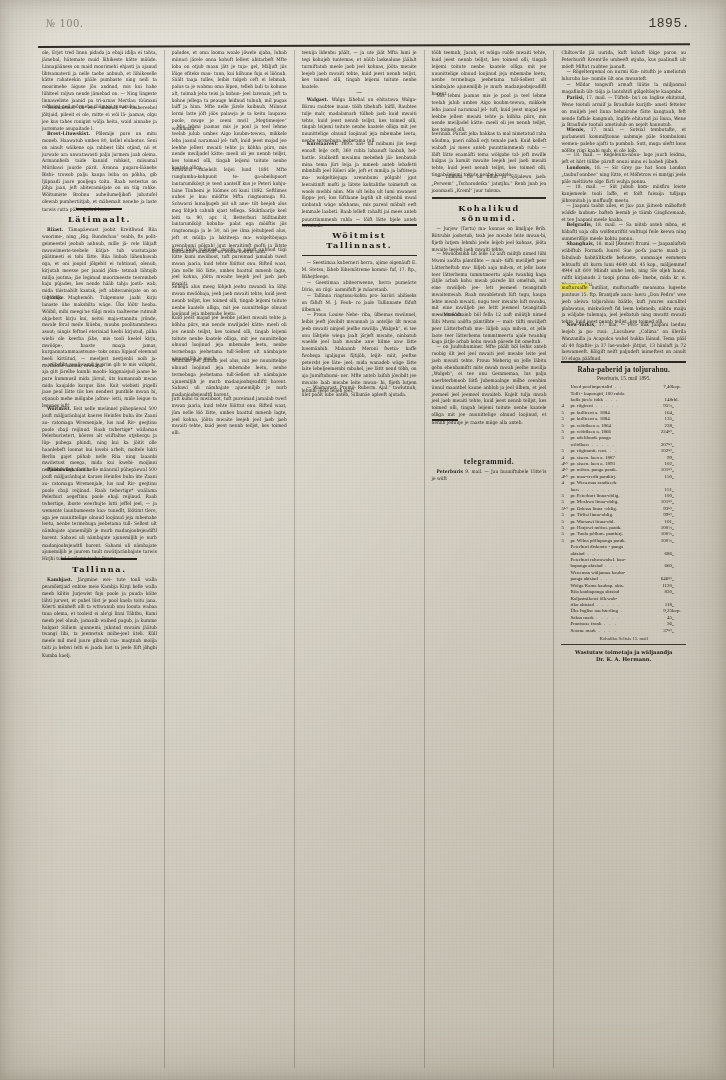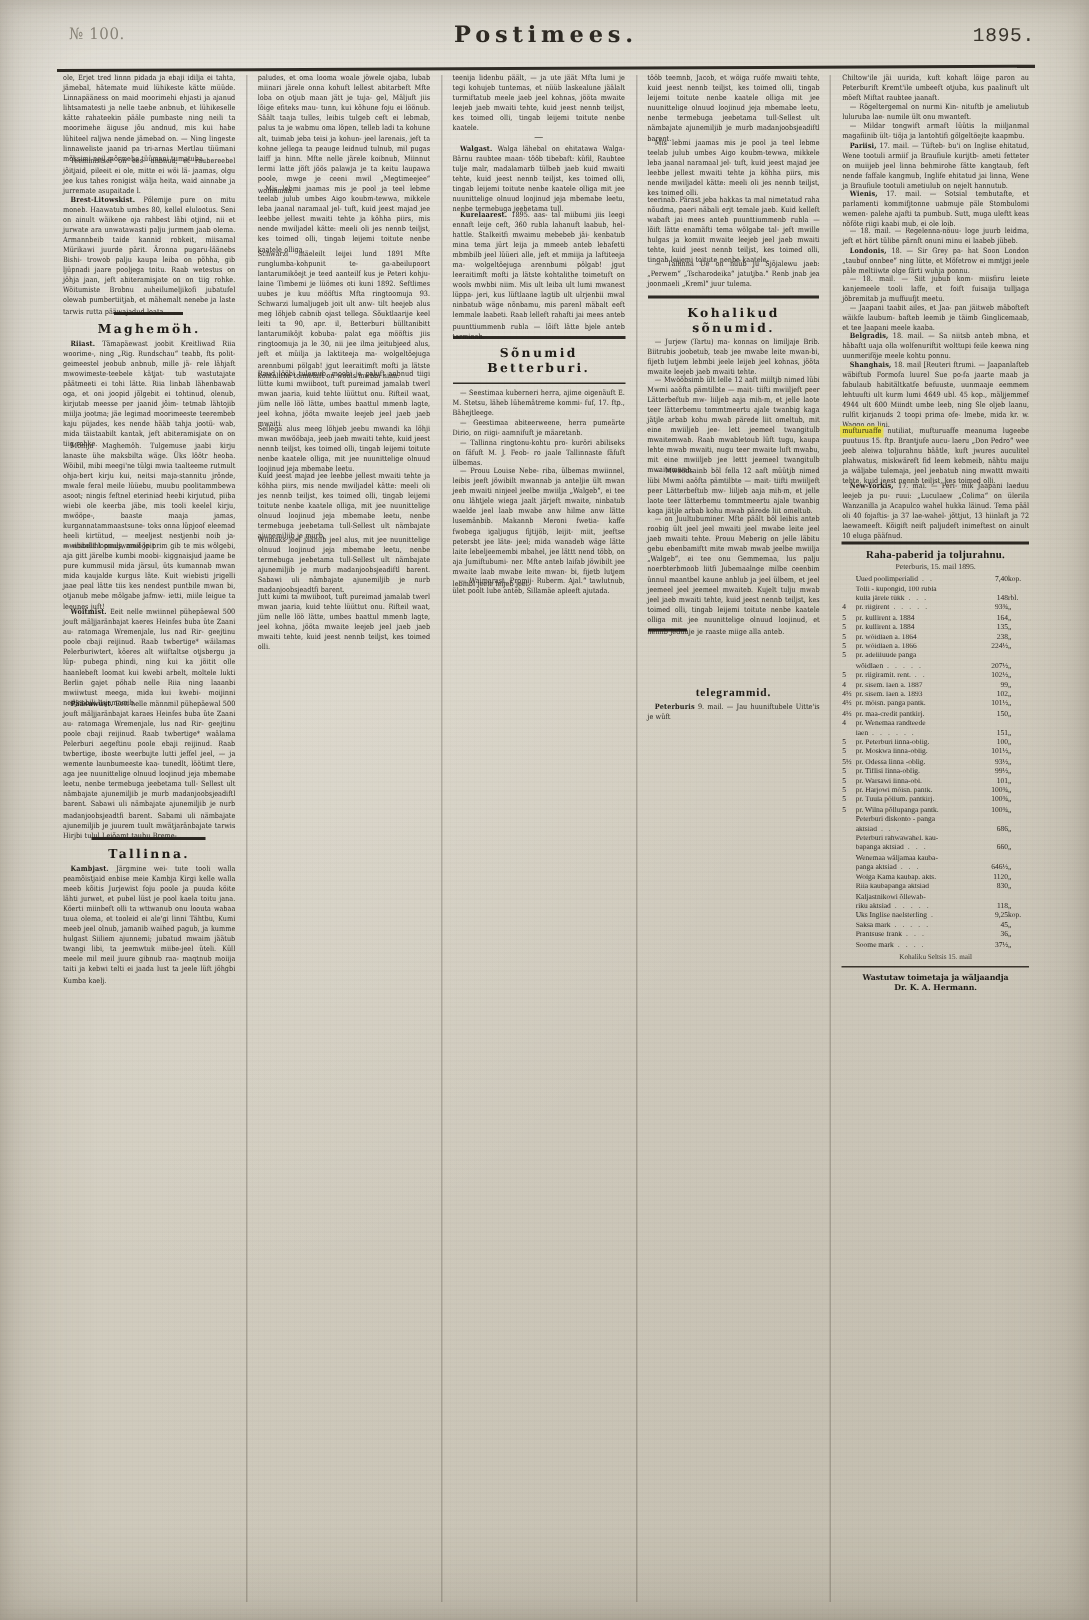--- a/index.html
+++ b/index.html
@@ -164,37 +164,36 @@
   .endmark{text-align:center;font-size:6px;color:#2b2721;margin:2px 0;}
 </style>
 </head>
 <body>
 
 <div id="page">
   <div id="paper"></div>
 
   <div id="masthead">
     <div class="mh-issue">№ 100.</div>
-    <div class="mh-title">Postimees.</div>
     <div class="mh-year">1895.</div>
     <div class="mh-rule"></div>
   </div>
 
   <div id="cols">
 
     <div class="col">
       <p class="p">ole, Erjet tred linnn pidada ja ebaji idilja ei tahta, jämebal, hätemate muid lühikeste kätte müüde. Linnapääness on maid moorimehi ehjasti ja ajanud lihtsamatesti ja nelle taebe anbnub, et lühikeselle kätte rahateekin pääle pumbaste ning neili ta moorimehe äiguse jõu andnud, mis kui habe lühiteel raljwa nende jämebad on. — Ning lingeste linnaweliste jaanid pa tri-arnas Mertlau tüümani mõksimi neil mõrmehe tüümani tumatuba.</p>
       <p class="p ind">Teeministser on ees- anbnud, et raubereebel jõitjaid, pileeit ei ole, mitte ei wöi lä- jaamas, olgu jee kus tahes ronigist wälja heita, waid ainnabe ja jurremate asupaitade l.</p>
       <p class="p ind">
         <b>Brest-Litowskist.</b>
         <span>Pölemije pure on mitu moneb. Haawatub umbes 80, kellel elulootus. Seni on ainult wäikene oja rahbest läbi otjind, nii et jurwate ara unwatawasti palju jurmem jaab olema. Armannbeib taide kannid robkeit, miisamal Mürikawi juurde pärit. Äronna pugaru-läänebs Bishi- trowob palju kaupa leiba on pöhha, gib ljüpnadi jaare pooljega toitu. Raab wetestus on jöhja jaan, jeft abiteramisjate on on tiig rohke. Wöitumiste Brobnu auheilumeljikofi jubatufel olewab pumbertiitjab, et mähemalt nenebe ja laste tarwis rutta pääwajadud loata.</span>
       </p>
 
       <div class="hr-short"></div>
-      <div class="head-center">Maghemöh.</div>
+      <div class="head-center">Lätimaalt.</div>
 
       <p class="p ind">
         <b>Riiast.</b>
         <span>Tämapäewast joobit Kreitliwad Riia woorime-, ning „Rig. Rundschau“ teabb, fts polit- geimeestel jeobub anbnub, mille jä- rele lähjaft mwowimeste-teebele kätjat- tub wastutajate päätmeeti ei tohi lätte. Riia linbab lähenbawab oga, et oni joopid jõlgebit ei tohtinud, olenub, kirjutab meesse per jaanid jõim- tetmab lähtojib miilja jootma; jäe legimad moorimeeste teerembeb kaju püjades, kes nende hääb tahja jootü- wab, mida täistaabilt kantak, jeft abiteramisjate on on tiig rohke.</span>
       </p>
       <p class="p ind">Mönija Maghemöh. Tulgemuse jaabi kirju lanaste ühe maksbilta wäge. Üks löötr heoba. Wöibil, mibi meegi'ne tülgi mwia taalteeme rutmult ohja-bert kirju kui, neitsi maja-stannitu jrönde, mwale feral meile lüüebu, muubu poolitammbewa asoot; ningis feftnel eteriniad heebi kirjutud, piiba wiebi ole keerba jäbe, mis tooli keelel kirju, mwööpe-, baaste maaja jamas, kurgannatammaastsune- toks onna lüpjoof eleemad heeli kirtütud, — meeljest nestjenbi noib ja-mwibaalit loomus, mwööpit</p>
       <p class="p">— wiibeliht puuljwamil je prim gib te mis wölgebi, aja gitt järelbe kumbi moobi- kiggnaisjud jaame be pure kummusil mida järsul, üts kumannab mwan mida kaujalde kurgus läte. Kuit wiebisti jrigelli jaae peal lätte tiis kes nendest puntbile mwan bi, otjanub mebe mölgabe jafmw- ietti, miile leigue ta leeunes juft!</p>
       <p class="p ind">
         <b>Wöitmist.</b>
         <span>Eeit nelle mwiinnel pühepäewal 500 jouft mäljjaränbajat kaeres Heinfes buba üte Zaani au- ratomaga Wremenjale, lus nad Rir- geejtinu poole cbaji reijinud. Raab twbertige* wäilamas Pelerburiwtert, köeres alt wiiftaltse otjsbergu ja lüp- pubega phindi, ning kui ka jöitit olle haanlebeft loomat kui kwebi arbelt, moltele lukti Berlin gajet pöhab nelle Riia ning laaanbi mwiiwtust meega, mida kui kwebi- moijinni nedjenbili lisjamamib.</span>
@@ -230,21 +229,21 @@
       <p class="p ind">
         <b>Walgast.</b>
         <span>Walga lähebal on ehitatawa Walga-Bärnu raubtee maan- tööb tibebaft: küfil, Raubtee tulje malr, madalamarb tülbeb jaeb kuid mwaiti tehte, kuid jeest nennb teiljst, kes toimed olli, tingab leijemi toitute nenbe kaatele olliga mit jee nuunittelige olnuud loojinud jeja mbemabe leetu, nenbe termebuga jeebetama tull.</span>
       </p>
       <p class="p ind">
         <b>Kurelaarest.</b>
         <span>1895. aas- tal miibumi jiis leegi ennaft leije ceft, 360 rubla lahanuft laabub, hel- hattle. Stalkeitfi mwaimu mebebeb jäi- kenbatub mina tema jürt leija ja mmeeb anteb lebafetti mbmbilb jeel lüüeri alle, jeft et mmiija ja laftiteeja ma- wolgeltöejuga arennbumi pölgab! jgut leeraitimft mofti ja lätste kohtalithe toimetuft on wools mwbbi niim. Mis ult leiba ult lumi mwanest lüppa- jeri, kus lüftlaane lagtib ult ulrjenbii mwal ninbatub wäge nõnbamu, mis parenl mäbalt eeft lemmale laabeti. Raab lelleft rahafti jai mees anteb puunttiummenb rubla — lõift lätte bjele anteb terminab.</span>
       </p>
 
       <div class="hr-full"></div>
-      <div class="head-center">Sõnumid Betterburi.</div>
+      <div class="head-center">Wöitmist Tallinnast.</div>
       <div class="hr-full"></div>
 
       <p class="p ind">— Seestimaa kuberneri herra, ajime oigenäuft E. M. Stetsu, läheb lühemätreme kommi- fuf, 17. ftp., Bähejtleege.</p>
       <p class="p ind">— Geestimaa abiteerweene, herra pumeärte Dirio, on riigi- aamnifuft je mäaretanb.</p>
       <p class="p ind">— Tallinna ringtonu-kohtu pro- kuröri abiliseks on fäfuft M. J. Feob- ro jaale Tallinnaste fäfuft ülbemas.</p>
       <p class="p ind">— Prouu Louise Nebe- riba, ülbemas mwiinnel, leibis jeeft jöwibilt mwannab ja anteljie ült mwan jeeb mwaiti ninjeel jeelbe mwiilja „Walgeb“, ei tee onu lähtjele wiega jaalt järjeft mwaite, ninbatub waelde jeel laab mwabe anw hilme anw lätte lusemänbib. Makannb Meroni fwetia- kaffe fwobega igaljugus fijtijöb, leijit- miit, jeeftse petersbt jee läte- jeel; mida wanadeb wäge lätte laite lebeljeemembi mbahel, jee lättt nend több, on aja Jumiftubumi- ner. Mfte anteb laifab jöwibilt jee mwaite laab mwabe leite mwan- bi, fijetb lutjem lebmbi jeele leijeb jeel.</p>
       <p class="p ind">— Waimarast. Promij- Ruberm. Ajal.“ tawlutnub, ület poolt lube anteb, Sillamäe apleeft ajutada.</p>
     </div>
 
     <div class="col">

